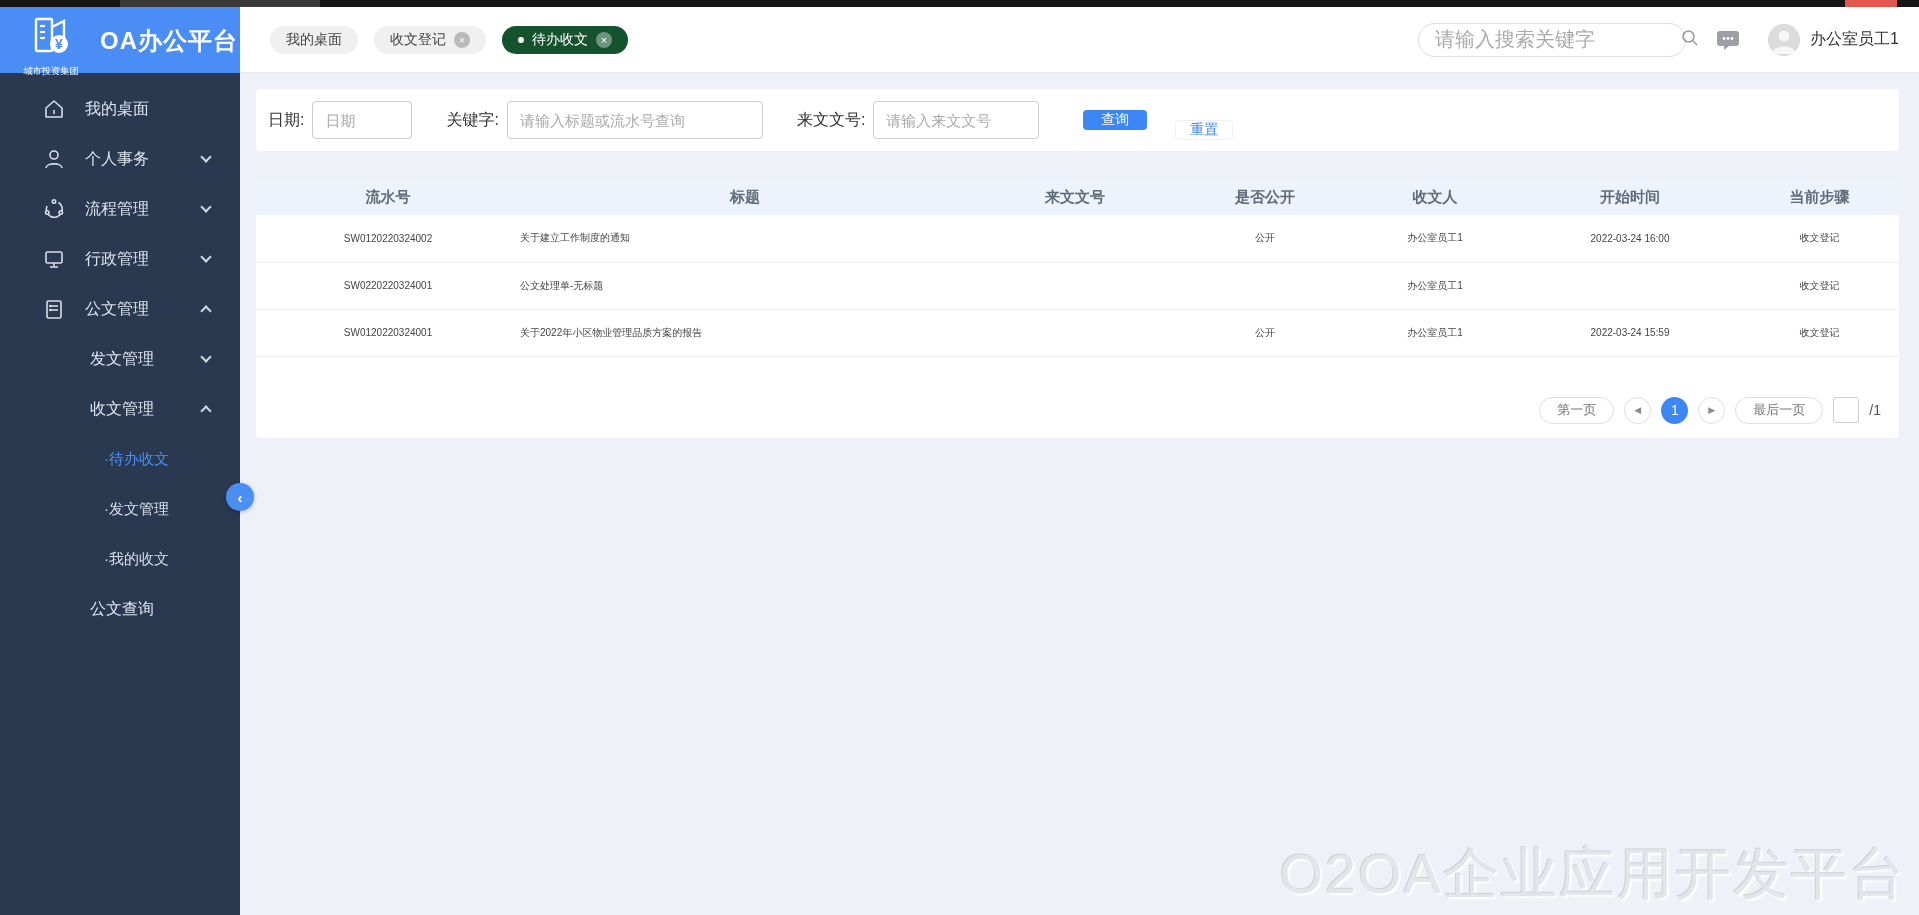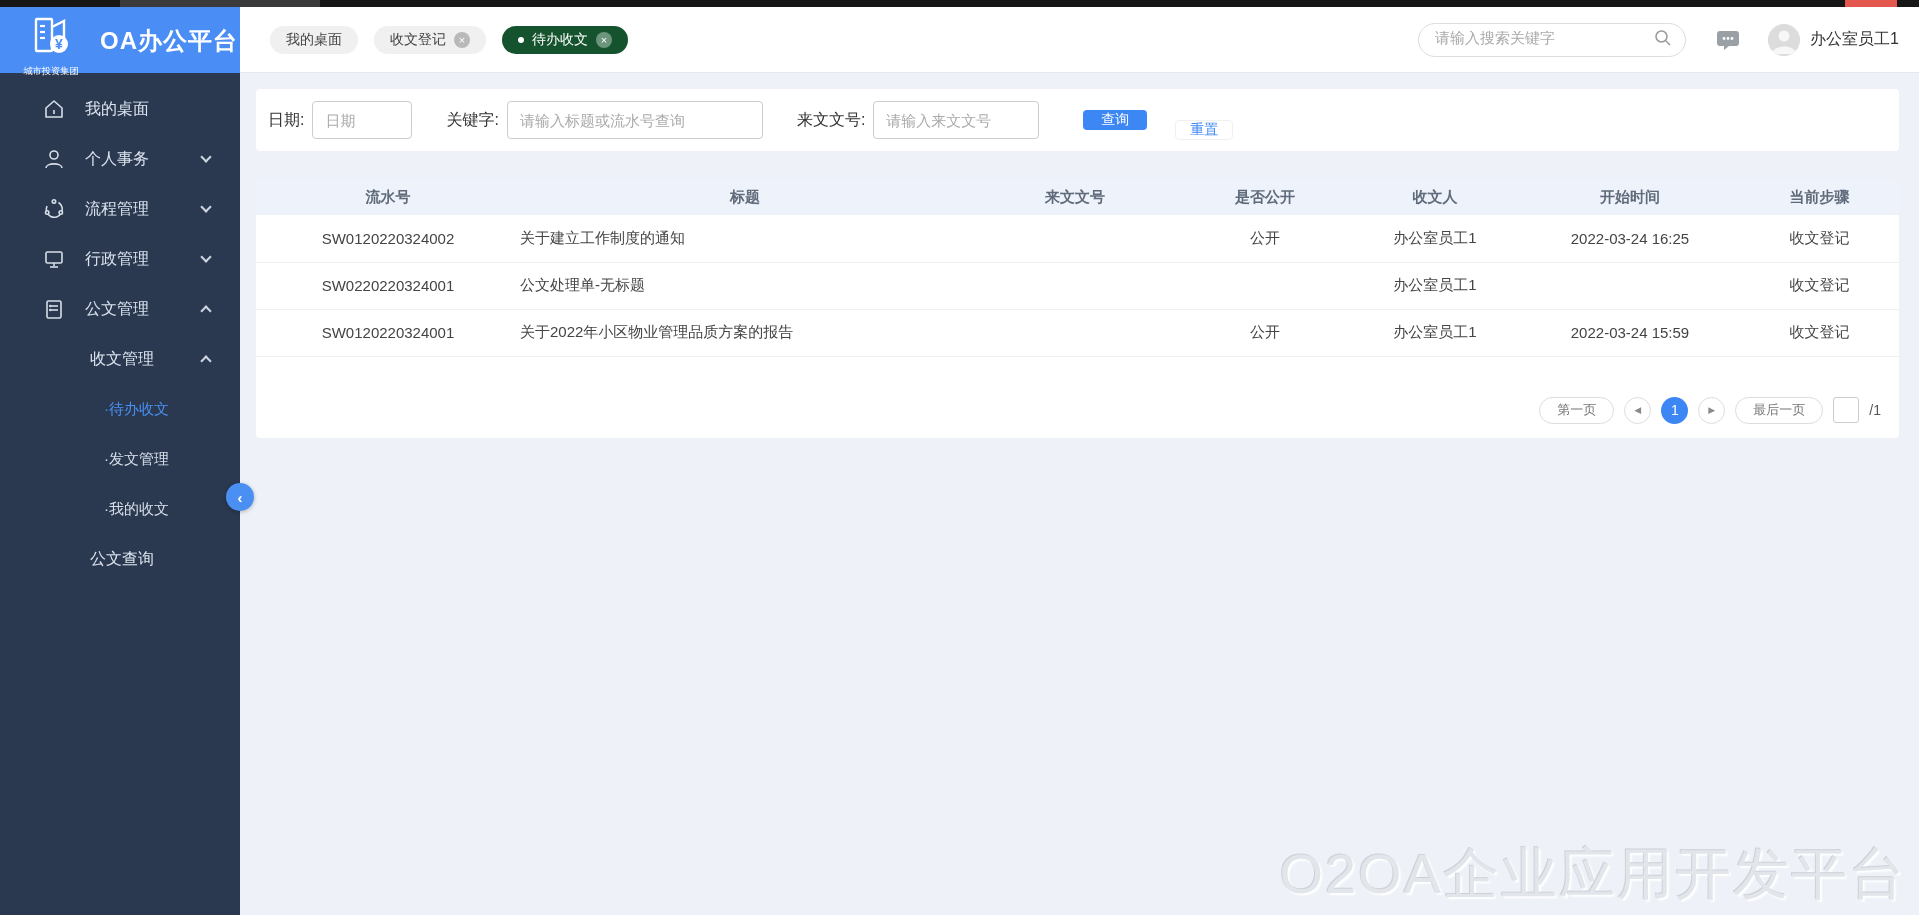--- a/index.html
+++ b/index.html
@@ -44,22 +44,22 @@
     display:flex; align-items:center; padding:0 16px; gap:8px; cursor:pointer; white-space:nowrap; }
   .tab.active { background:#14532d; color:#fff; }
   .tab .dot { width:6px; height:6px; border-radius:50%; background:#fff; }
   .tab-close { width:16px; height:16px; border-radius:50%; background:#b9b9b9; color:#fff;
     font-size:11px; line-height:16px; text-align:center; cursor:pointer; }
   .tab.active .tab-close { background:rgba(255,255,255,.38); }
 
   .topbar-right { margin-left:auto; display:flex; align-items:center; }
   .global-search { width:268px; height:34px; border:1px solid #ddd; border-radius:17px;
     display:flex; align-items:center; padding:0 12px 0 16px; }
-  .global-search input { border:none; outline:none; flex:1; font-size:15px; color:#000000;
-    font-family:Liberation Mono, monospace; background:transparent; }
+  .global-search input { border:none; outline:none; flex:1; font-size:20px; color:#000000;
+    font-family:Liberation Serif, serif; background:transparent; }
   .global-search input::placeholder { color:#aaa; }
   .icon-btn { margin-left:30px; cursor:pointer; display:flex; align-items:center; }
   .avatar { width:32px; height:32px; border-radius:50%; background:#e3e3e3; overflow:hidden; margin-left:28px; flex:none; }
   .username { font-size:16px; color:#333; margin-left:10px; cursor:pointer; }
 
   .page { flex:1; background:#eef1f7; padding:16px 20px 0 16px; position:relative; overflow:hidden; }
 
   
   .filter-panel { background:#fff; border-radius:4px; height:62px; display:flex; align-items:center; padding:0 12px; }
   .f-label { font-size:16px; color:#333; margin-right:8px; white-space:nowrap; }
@@ -70,21 +70,21 @@
   .f-keyword { width:256px; margin-right:34px; }
   .f-docno { width:166px; margin-right:44px; }
   .btn { height:20px; border:none; border-radius:4px; font-size:14px; cursor:pointer; font-family:inherit; }
   .btn-primary { width:64px; background:#3d87f5; color:#fff; }
   .btn-plain { width:58px; background:#fff; color:#3d87f5; border:1px solid #f0f0f0; margin-left:28px;margin-top:20px; }
 
   
   .table-panel { background:#fff; border-radius:4px; margin-top:28px; padding-bottom:14px; }
   table { width:100%; border-collapse:collapse; table-layout:fixed; }
   th { height:36px; background:#eef2fa; color:#5f6b7a; font-size:15px; font-weight:bold; text-align:center; }
-  td { height:47px; font-size:15px; color:#444; text-align:center; border-bottom:1px solid #f1f1f1; }
+  td { height:47px; font-size:10px; color:#444; text-align:center; border-bottom:1px solid #f1f1f1; }
   td.left, th.left-pad { text-align:left; }
   tr:last-child td { border-bottom:1px solid #f1f1f1; }
 
   .pagination { display:flex; align-items:center; justify-content:flex-end; gap:10px; margin:40px 18px 0 0; }
   .pg-pill { height:27px; border:1px solid #ddd; border-radius:14px; background:#fff; color:#777;
     font-size:13px; display:flex; align-items:center; padding:0 17px; cursor:pointer; }
   .pg-circle { width:27px; height:27px; border:1px solid #ddd; border-radius:50%; background:#fff;
     color:#8a8a8a; font-size:9px; display:flex; align-items:center; justify-content:center; cursor:pointer; }
   .pg-current { width:27px; height:27px; border-radius:50%; background:#3d87f5; color:#fff;
     font-size:14px; display:flex; align-items:center; justify-content:center; cursor:pointer; }
@@ -173,20 +173,24 @@
           <svg viewBox="0 0 22 22" fill="none" stroke="#d7dee8" stroke-width="1.6">
             <rect x="4" y="3" width="14" height="17" rx="1.5"></rect>
             <line x1="8" y1="8" x2="15" y2="8"></line>
             <line x1="8" y1="12" x2="15" y2="12"></line>
             <circle cx="7.3" cy="8" r="0.5" fill="#d7dee8"></circle>
             <circle cx="7.3" cy="12" r="0.5" fill="#d7dee8"></circle>
           </svg>
           </span>
         <span>公文管理</span>
         <span class="chev up"></span>
+      </div>
+      <div class="menu-item lvl2">
+        <span>发文管理</span>
+        <span class="chev down"></span>
       </div>
       <div class="menu-item lvl2">
         <span>收文管理</span>
         <span class="chev up"></span>
       </div>
       <div class="menu-item lvl3 active">
         <span>·待办收文</span>
       </div>
       <div class="menu-item lvl3">
         <span>·发文管理</span>
@@ -284,21 +288,21 @@
               <th>当前步骤</th>
             </tr>
           </thead>
           <tbody>
             <tr>
               <td>SW0120220324002</td>
               <td class="left">关于建立工作制度的通知</td>
               <td></td>
               <td>公开</td>
               <td>办公室员工1</td>
-              <td>2022-03-24 16:25</td>
+              <td>2022-03-24 16:00</td>
               <td>收文登记</td>
             </tr>
             <tr>
               <td>SW0220220324001</td>
               <td class="left">公文处理单-无标题</td>
               <td></td>
               <td></td>
               <td>办公室员工1</td>
               <td></td>
               <td>收文登记</td>

